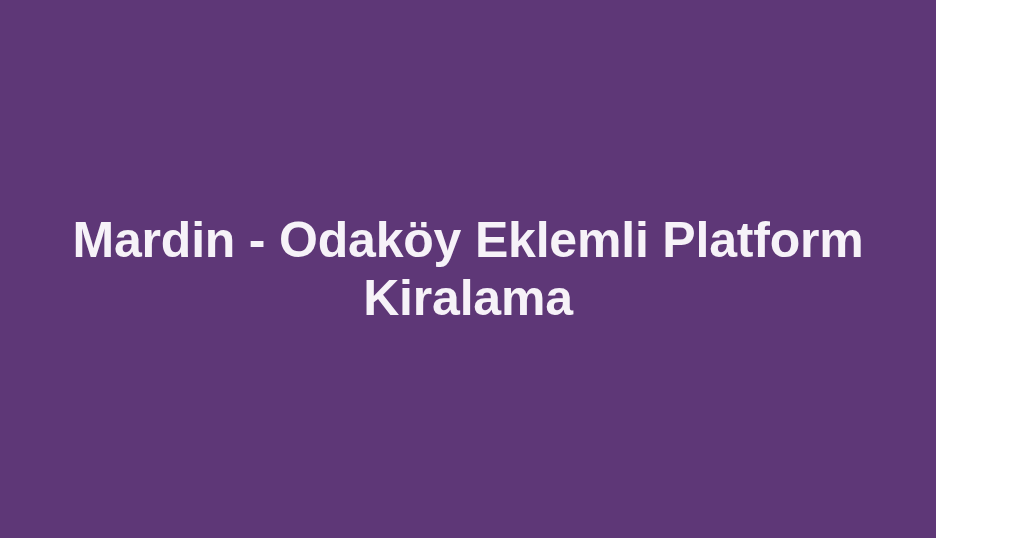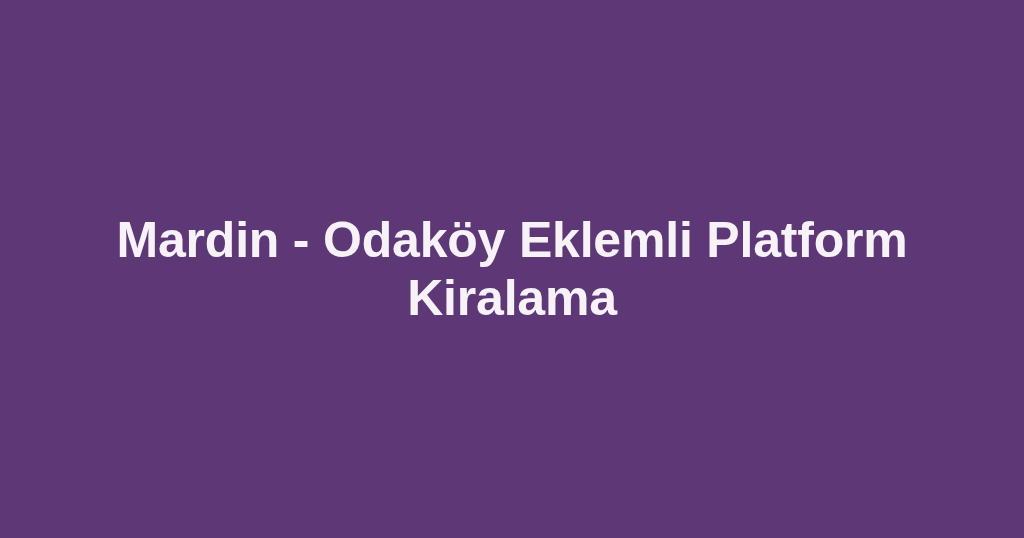--- a/index.html
+++ b/index.html
@@ -9,21 +9,21 @@
 
   body {
     width: 1024px;
     height: 538px;
     overflow: hidden;
     font-family: "Liberation Sans", sans-serif;
   }
 
   #social-card {
     position: relative;
-    width: 1024px;
+    width: 936px;
     height: 538px;
     background: #5E3777;
     display: flex;
     align-items: center;
     justify-content: center;
     box-sizing: border-box;
   }
 
   #title-block {
     width: 860px;

